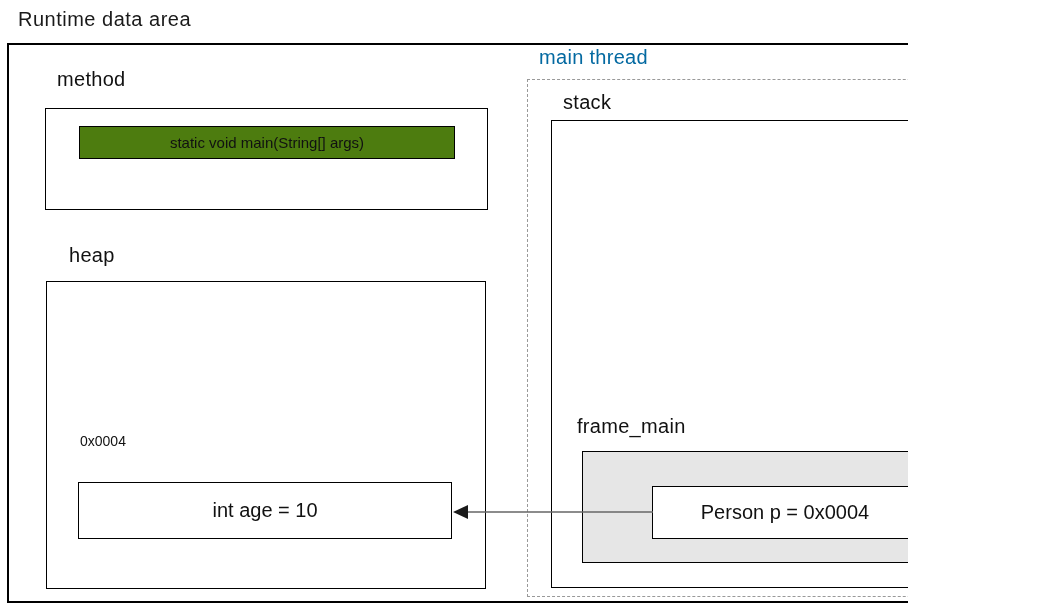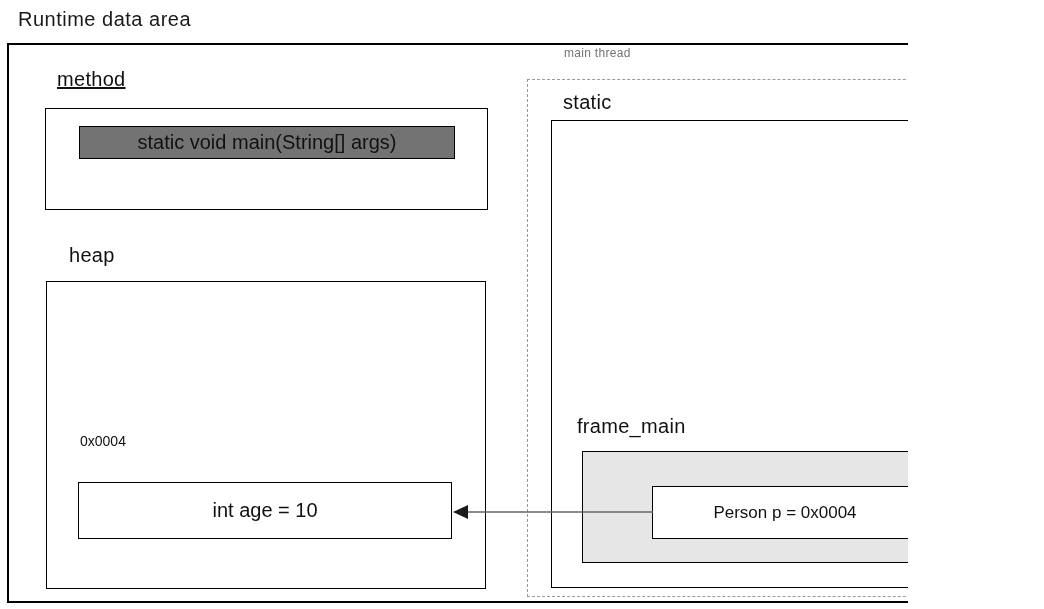--- a/index.html
+++ b/index.html
@@ -33,33 +33,33 @@
     background: transparent;
   }
 
   .area-label {
     font-size: 20px;
     letter-spacing: 0.3px;
     color: #111;
     white-space: nowrap;
   }
 
-  .method-label { left: 57px; top: 68px; text-decoration: underline; }
+  .method-label { left: 57px; top: 68px; }
   .method-box {
     left: 45px; top: 108px;
     width: 443px; height: 102px;
     border: 1.5px solid #000;
   }
   .method-entry {
     left: 79px;
     width: 376px; height: 33px;
     border: 1.5px solid #000;
-    background: #737373;
+    background: #4d7c0f;
     display: flex; align-items: center; justify-content: center;
-    font-size: 20px;
+    font-size: 15px;
     white-space: nowrap;
   }
   .method-entry.first  { top: 126px; }
   .method-entry.second { top: 168px; }
 
   .heap-label { left: 57px; top: 244px; margin-left: 12px; }
   .heap-box {
     left: 46px; top: 281px;
     width: 440px; height: 308px;
     border: 1.5px solid #000;
@@ -74,23 +74,23 @@
     left: 78px; top: 482px;
     width: 374px; height: 57px;
     border: 1.5px solid #000;
     background: #fff;
     display: flex; align-items: center; justify-content: center;
     font-size: 20px;
     white-space: nowrap;
   }
 
   .main-thread-label {
-    left: 564px; top: 46px;
-    font-size: 12px;
-    color: #737373;
+    left: 539px; top: 46px;
+    font-size: 20px;
+    color: #0369a1;
     letter-spacing: 0.3px;
     white-space: nowrap;
   }
   .main-thread-box {
     left: 527px; top: 79px;
     width: 494px; height: 518px;
     border: 1px dashed #999;
   }
 
   .stack-label { left: 563px; top: 91px; }
@@ -107,21 +107,21 @@
     width: 383px; height: 112px;
     border: 1.5px solid #000;
     background: #e6e6e6;
   }
   .person-variable-box {
     left: 652px; top: 486px;
     width: 266px; height: 53px;
     border: 1.5px solid #000;
     background: #fff;
     display: flex; align-items: center; justify-content: center;
-    font-size: 17px;
+    font-size: 20px;
     white-space: nowrap;
   }
 
   .arrow-layer {
     left: 0; top: 0;
     width: 1044px; height: 609px;
     pointer-events: none;
   }
 </style>
 </head>
@@ -138,21 +138,21 @@
   <div class="abs method-entry first">static void main(String[] args)</div>
 
   <div class="abs area-label heap-label">heap</div>
   <div class="abs heap-box"></div>
   <div class="abs heap-object-address">0x0004</div>
   <div class="abs heap-object-box">int age = 10</div>
 
   <div class="abs main-thread-label">main thread</div>
   <div class="abs main-thread-box"></div>
 
-  <div class="abs area-label stack-label">static</div>
+  <div class="abs area-label stack-label">stack</div>
   <div class="abs stack-box"></div>
 
   <div class="abs area-label frame-main-label">frame_main</div>
   <div class="abs frame-main-box"></div>
   <div class="abs person-variable-box">Person p = 0x0004</div>
 
   <svg class="abs arrow-layer" viewBox="0 0 1044 609" xmlns="http://www.w3.org/2000/svg">
     <line x1="653" y1="512" x2="463" y2="512" stroke="#666666" stroke-width="1.5"></line>
     <polygon points="453,512 468,505 468,519" fill="#1a1a1a"></polygon>
   </svg>

